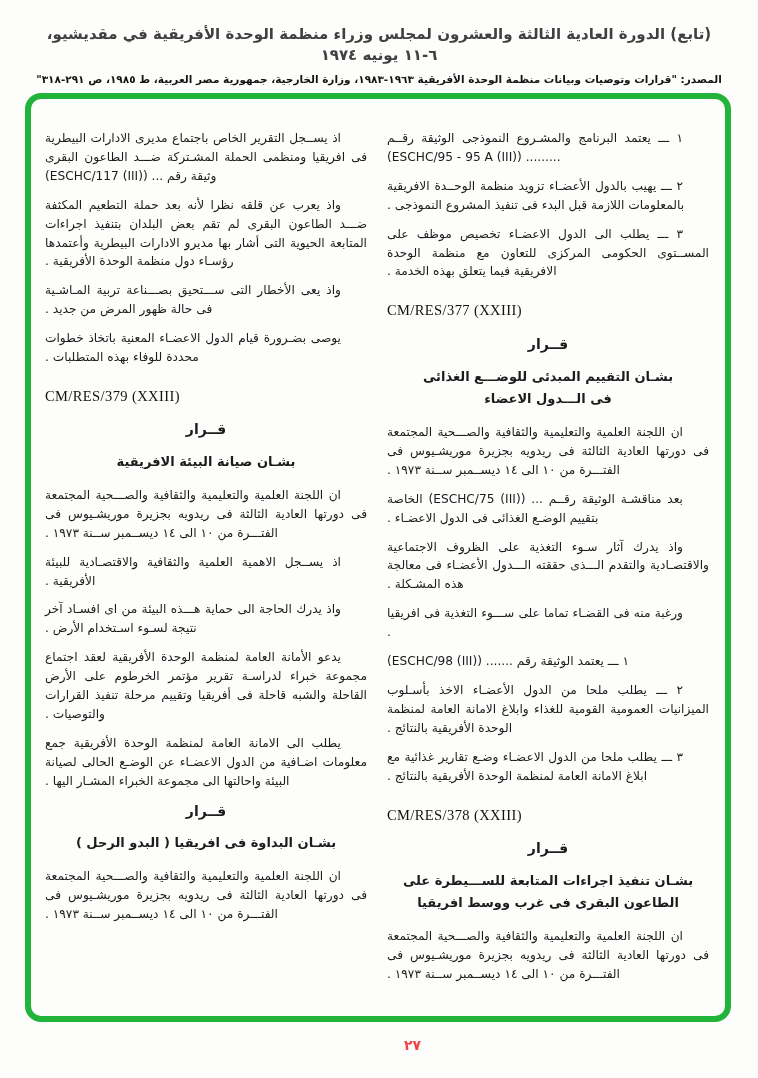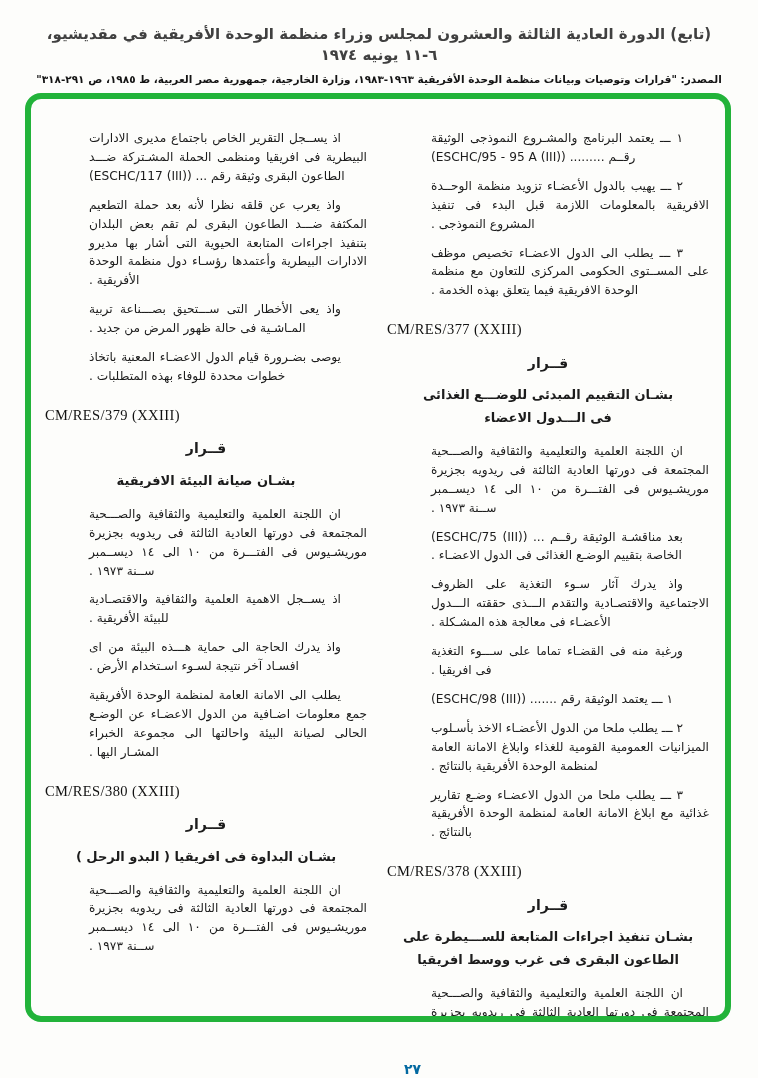--- a/index.html
+++ b/index.html
@@ -37,44 +37,42 @@
   .col{
     flex:1 1 0;direction:rtl;
     font-size:12.2px;line-height:1.55;
     text-align:justify;
   }
   .blk{margin:0 0 10px;}
   .blk.p{
     text-align:justify;
     text-align-last:left;
     text-indent:26px;
-    margin-left:44px;
   }
   .blk.ref{
     direction:ltr;text-align:center;text-align-last:left;
     font-family:"Liberation Serif","DejaVu Serif",serif;
     font-size:14.5px;letter-spacing:.4px;color:#111;
     margin:18px 0 12px;text-indent:0;
   }
   .blk.qarar{
     text-align-last:center;
     font-weight:bold;font-size:14px;
     margin:8px 0 10px;text-indent:0;
   }
   .blk.title{
     text-align:center;text-align-last:center;
     font-weight:bold;font-size:13px;line-height:1.75;
     margin:0 0 12px;text-indent:0;
     white-space:pre-line;
   }
   .pageno{
     position:absolute;top:1037px;left:404px;
-    font-size:14px;font-weight:bold;color:#0369a1;
+    font-size:14px;font-weight:bold;color:#ef4444;
     direction:rtl;
-    margin-top:24px;
   }
 </style>
 </head>
 <body style="background: rgb(253, 253, 251);">
 
 <div class="header">
   <div class="title">(تابع) الدورة العادية الثالثة والعشرون لمجلس وزراء منظمة الوحدة الأفريقية في مقديشيو، ٦-١١ يونيه ١٩٧٤</div>
   <div class="source">المصدر: "قرارات وتوصيات وبيانات منظمة الوحدة الأفريقية ١٩٦٣-١٩٨٣، وزارة الخارجية، جمهورية مصر العربية، ط ١٩٨٥، ص ٢٩١-٣١٨"</div>
 </div>
 
@@ -104,21 +102,21 @@
       <div class="blk p">اذ يســجل التقرير الخاص باجتماع مديرى الادارات البيطرية فى افريقيا ومنظمى الحملة المشـتركة ضـــد الطاعون البقرى وثيقة رقم ... (ESCHC/117 (III))</div>
       <div class="blk p">واذ يعرب عن قلقه نظرا لأنه بعد حملة التطعيم المكثفة ضـــد الطاعون البقرى لم تقم بعض البلدان بتنفيذ اجراءات المتابعة الحيوية التى أشار بها مديرو الادارات البيطرية وأعتمدها رؤسـاء دول منظمة الوحدة الأفريقية .</div>
       <div class="blk p">واذ يعى الأخطار التى ســـتحيق بصـــناعة تربية المـاشـية فى حالة ظهور المرض من جديد .</div>
       <div class="blk p">يوصى بضـرورة قيام الدول الاعضـاء المعنية باتخاذ خطوات محددة للوفاء بهذه المتطلبات .</div>
       <div class="blk ref" dir="ltr">CM/RES/379 (XXIII)</div>
       <div class="blk qarar">قــرار</div>
       <div class="blk title">بشـان صيانة البيئة الافريقية</div>
       <div class="blk p">ان اللجنة العلمية والتعليمية والثقافية والصـــحية المجتمعة فى دورتها العادية الثالثة فى ريدويه بجزيرة موريشـيوس فى الفتـــرة من ١٠ الى ١٤ ديســمبر ســنة ١٩٧٣ .</div>
       <div class="blk p">اذ يســجل الاهمية العلمية والثقافية والاقتصـادية للبيئة الأفريقية .</div>
       <div class="blk p">واذ يدرك الحاجة الى حماية هـــذه البيئة من اى افسـاد آخر نتيجة لسـوء اسـتخدام الأرض .</div>
+      <div class="blk p">يدعو الأمانة العامة لمنظمة الوحدة الأفريقية لعقد اجتماع مجموعة خبراء لدراسـة تقرير مؤتمر الخرطوم على الأرض القاحلة والشبه قاحلة فى أفريقيا وتقييم مرحلة تنفيذ القرارات والتوصيات .</div>
       <div class="blk p">يطلب الى الامانة العامة لمنظمة الوحدة الأفريقية جمع معلومات اضـافية من الدول الاعضـاء عن الوضـع الحالى لصيانة البيئة واحالتها الى مجموعة الخبراء المشـار اليها .</div>
-      <div class="blk ref" dir="ltr">CM/RES/380 (XXIII)</div>
       <div class="blk qarar">قــرار</div>
       <div class="blk title">بشـان البداوة فى افريقيا ( البدو الرحل )</div>
       <div class="blk p">ان اللجنة العلمية والتعليمية والثقافية والصـــحية المجتمعة فى دورتها العادية الثالثة فى ريدويه بجزيرة موريشـيوس فى الفتـــرة من ١٠ الى ١٤ ديســمبر ســنة ١٩٧٣ .</div>
     </div>
 </div>
 
 <div class="pageno">٢٧</div>
 
 </body></html>

